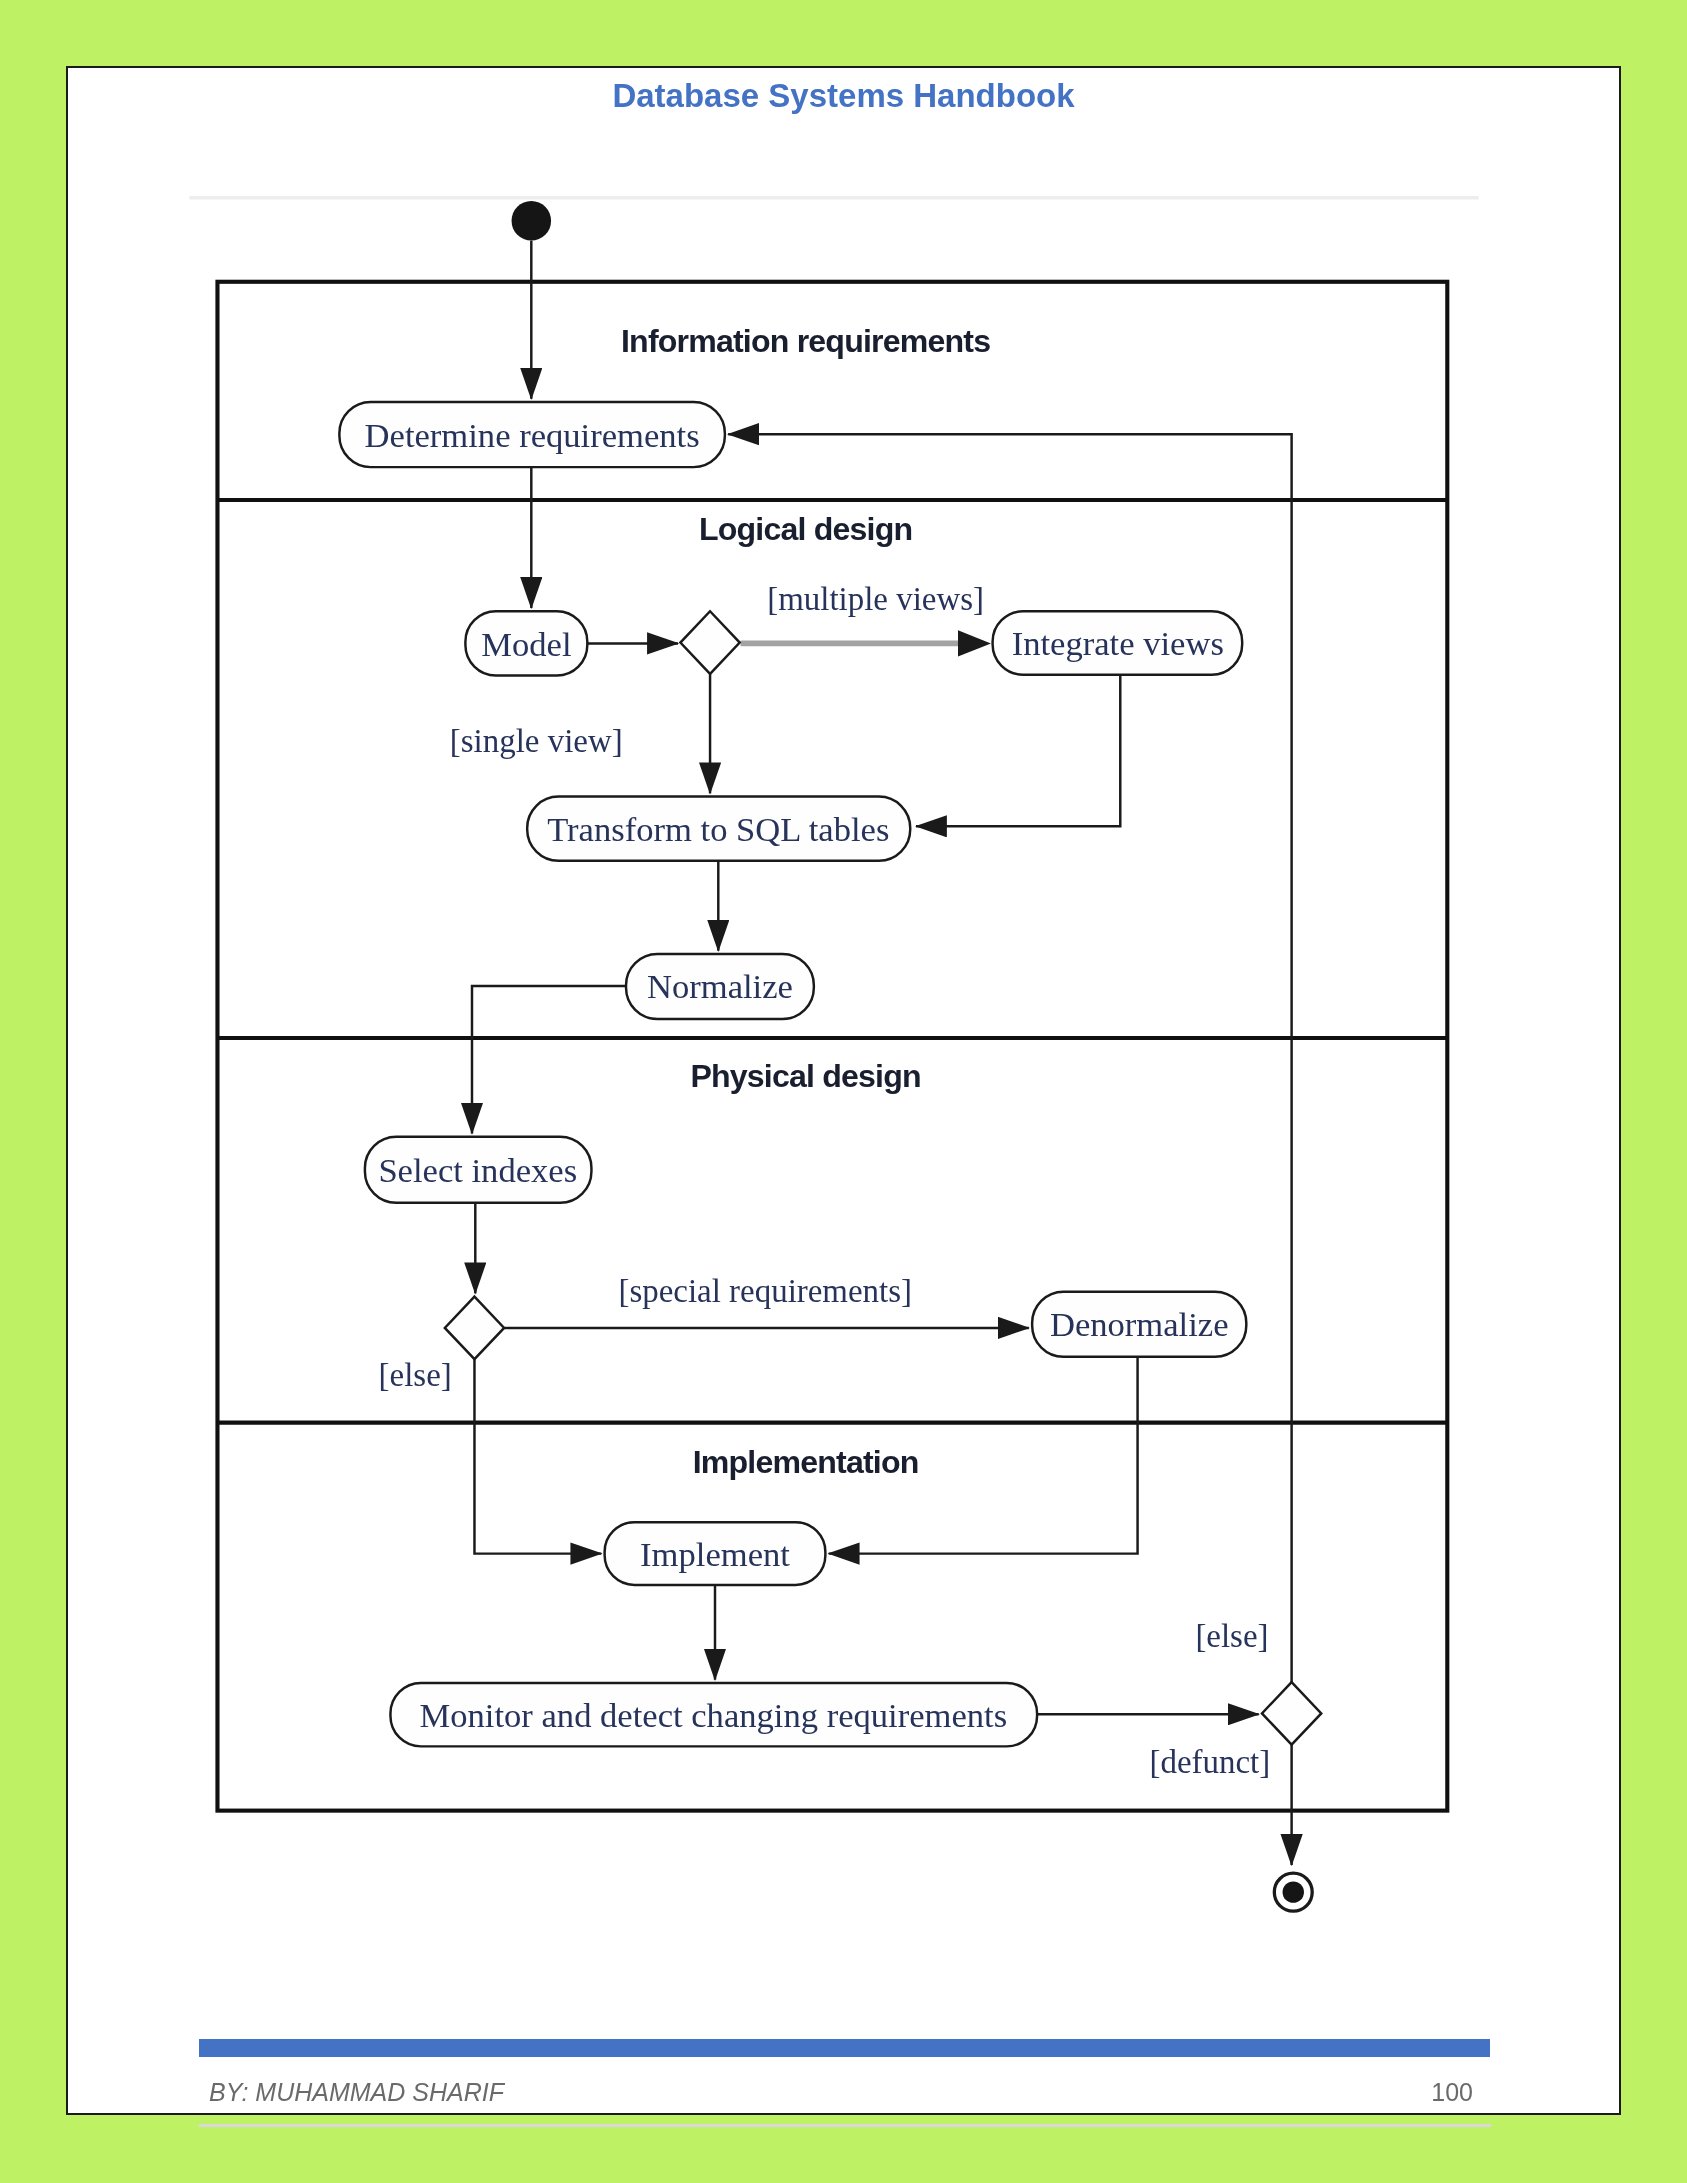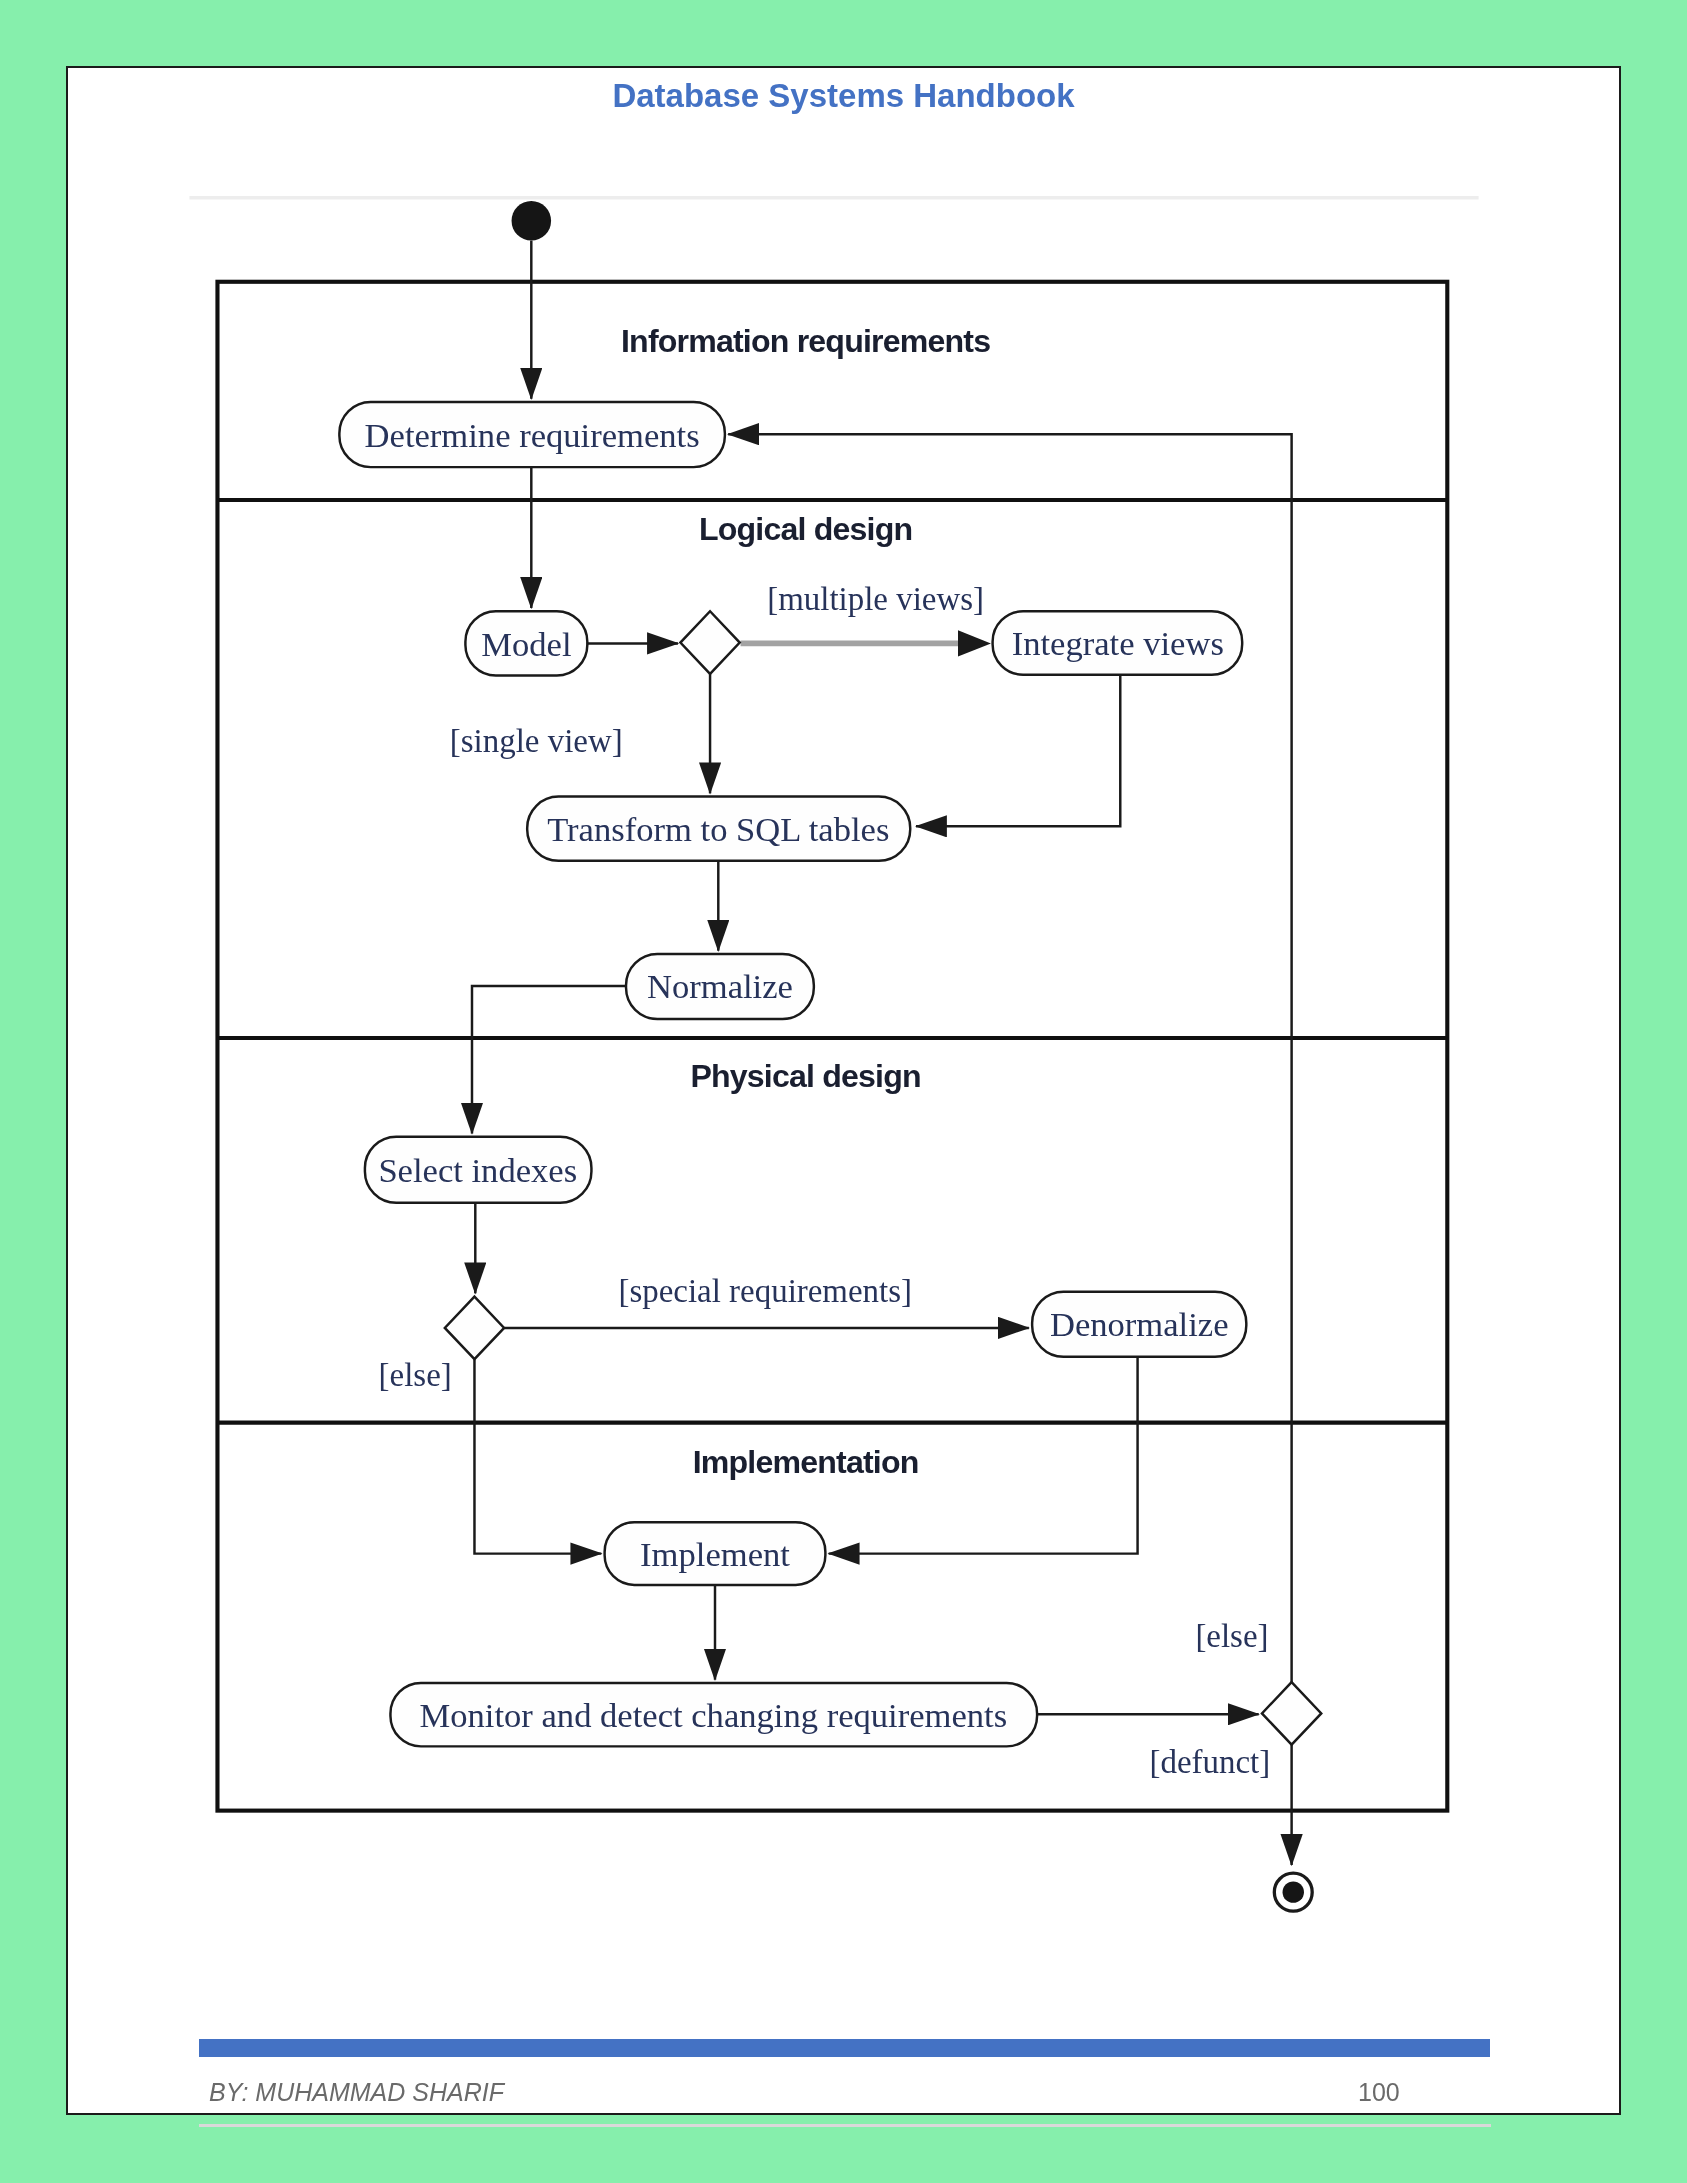--- a/index.html
+++ b/index.html
@@ -1,17 +1,17 @@
 <!DOCTYPE html>
 <html style="font-size:13px"><head>
 <meta charset="utf-8">
 <style>
   html,body { margin:0; padding:0; background:#ffffff; }
   .page {
-    position:relative; width:1687px; height:2183px; background:#86efac;
+    position:relative; width:1687px; height:2183px; background:#bef264;
     font-family:"Liberation Sans", sans-serif; overflow:hidden;
   }
   .page-border {
     position:absolute; left:66px; top:66px; width:1555px; height:2049px;
     border:2.5px solid #1b1b1b; box-sizing:border-box; background:#ffffff;
   }
   .header-title {
     position:absolute; top:77px; left:0; width:1687px; text-align:center;
     font-size:33px; font-weight:bold; color:#4472C4; letter-spacing:0px;
   }
@@ -32,21 +32,21 @@
   }
   .guard {
     font-family:"Liberation Serif", serif; font-size:40px; fill:#27335a; text-anchor:middle;
   }
   .guard-end { text-anchor:end; }
   .scan-line { stroke:#ededed; stroke-width:4; }
 
   
   .footer-bar { position:absolute; left:199px; top:2039px; width:1291px; height:18px; background:#4472C4; }
   .footer-author { position:absolute; left:209px; top:2078px; font-size:25px; color:#6a6a6a;font-style:italic; }
-  .footer-page { position:absolute; left:1358px; top:2078px; width:115px; text-align:left; font-size:25px; color:#6a6a6a; }
+  .footer-page { position:absolute; left:1358px; top:2078px; width:115px; text-align:right; font-size:25px; color:#6a6a6a; }
   .page-gap-line { position:absolute; left:199px; top:2124px; width:1292px; height:3.3px; background:#d9d9d9; }
 </style>
 </head>
 <body>
 
 <div class="page">
 
   <div class="page-border"></div>
 
   <div class="header-title">Database Systems Handbook</div>

